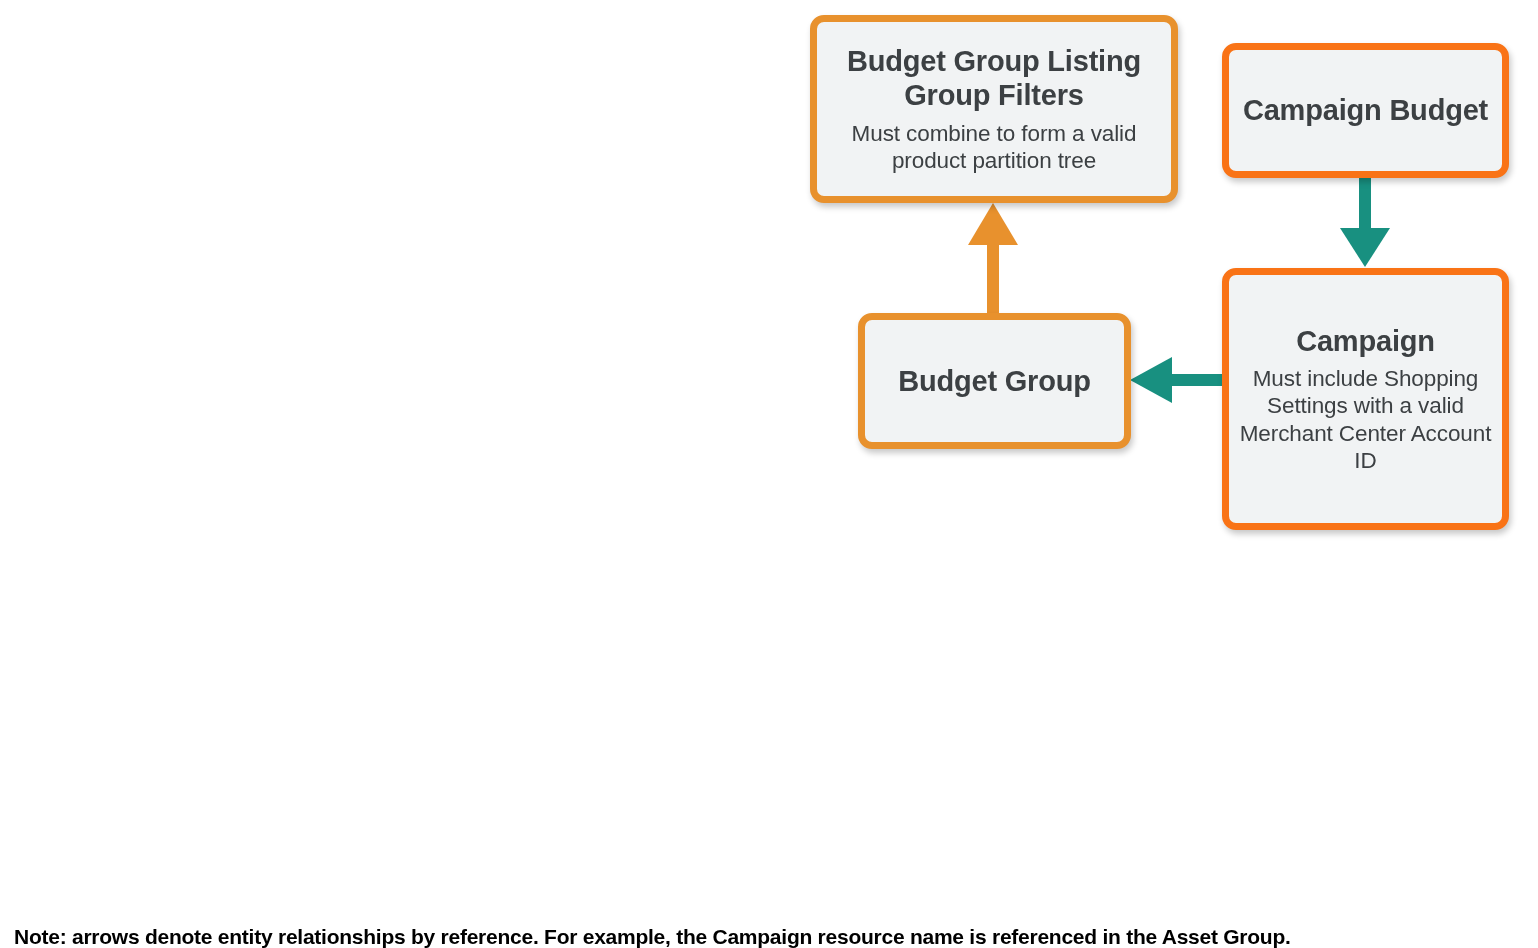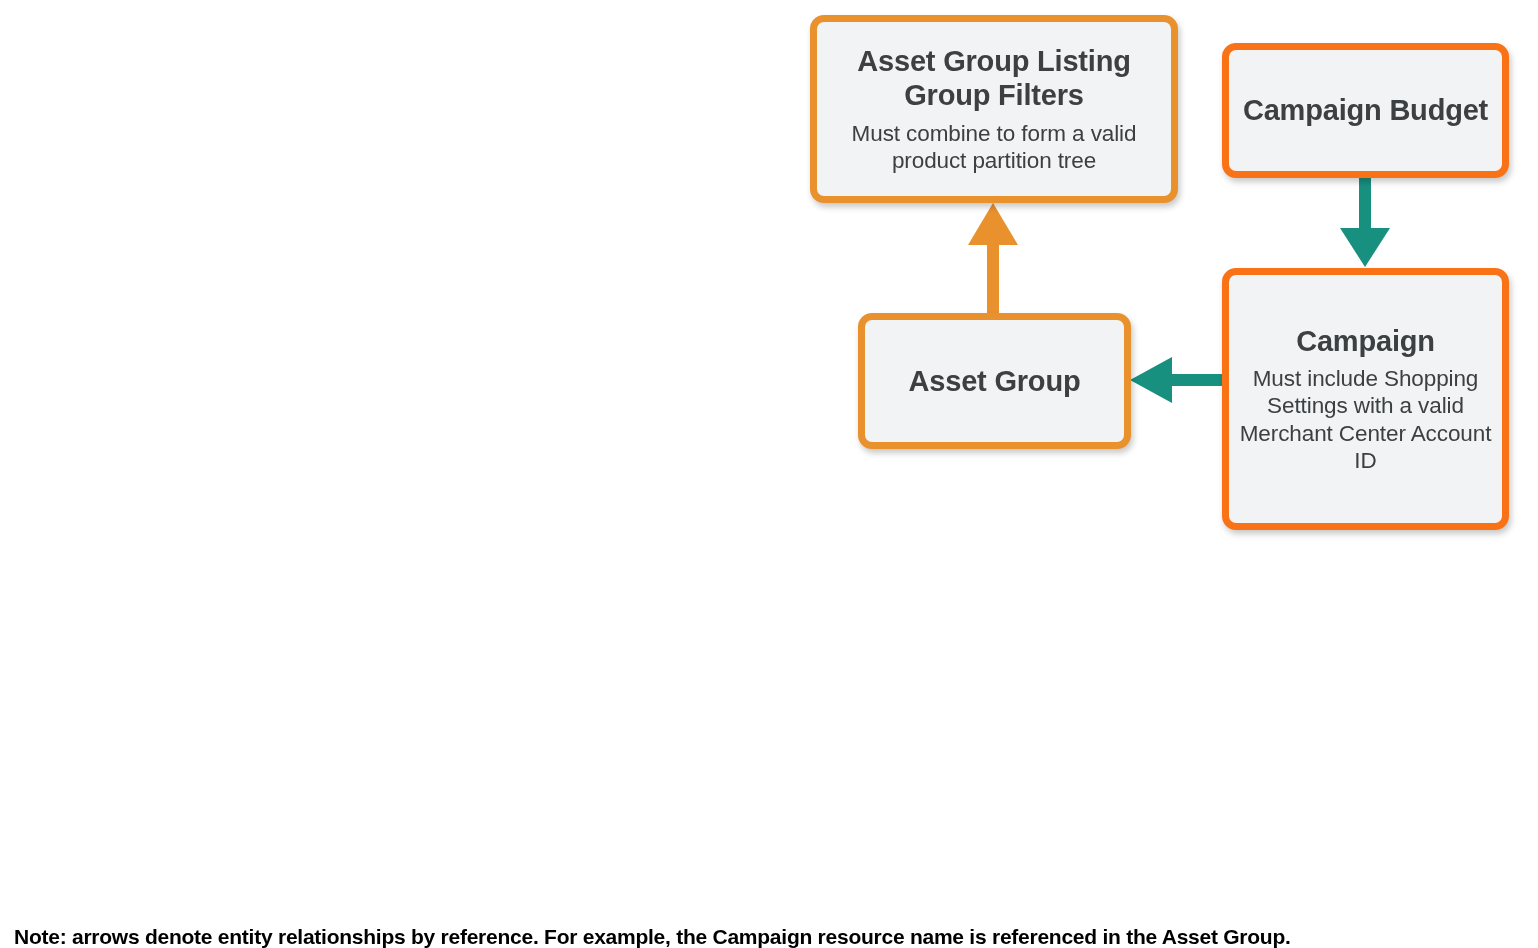--- a/index.html
+++ b/index.html
@@ -101,26 +101,26 @@
       <polygon points="1365,267 1390,228 1340,228" fill="#189080"></polygon>
     </g>
 
     <g>
       <rect x="1168" y="374" width="58" height="12" fill="#189080"></rect>
       <polygon points="1130,380 1172,357 1172,403" fill="#189080"></polygon>
     </g>
   </svg>
 
   <div class="node orange" id="node-filters">
-    <div class="title">Asset Group Listing Group Filters</div>
+    <div class="title">Budget Group Listing Group Filters</div>
     <div class="subtitle">Must combine to form a valid product partition tree</div>
   </div>
 
   <div class="node orange" id="node-asset">
-    <div class="title">Asset Group</div>
+    <div class="title">Budget Group</div>
   </div>
 
   <div class="node teal" id="node-budget">
     <div class="title">Campaign Budget</div>
   </div>
 
   <div class="node teal" id="node-campaign">
     <div class="title">Campaign</div>
     <div class="subtitle">Must include Shopping Settings with a valid Merchant Center Account ID</div>
   </div>

